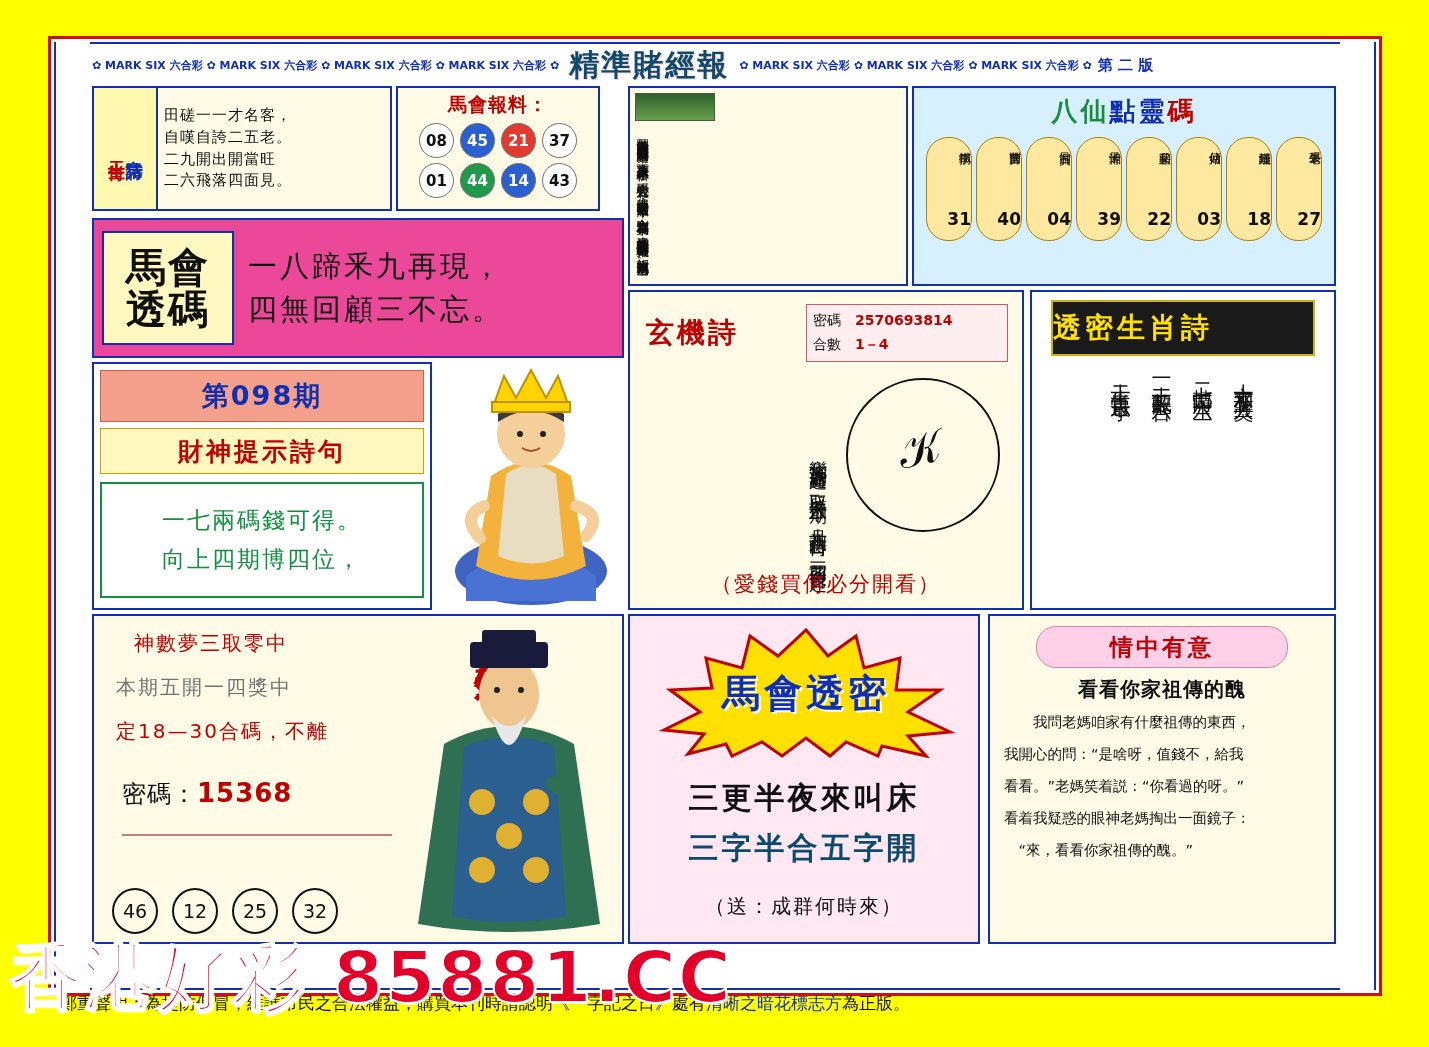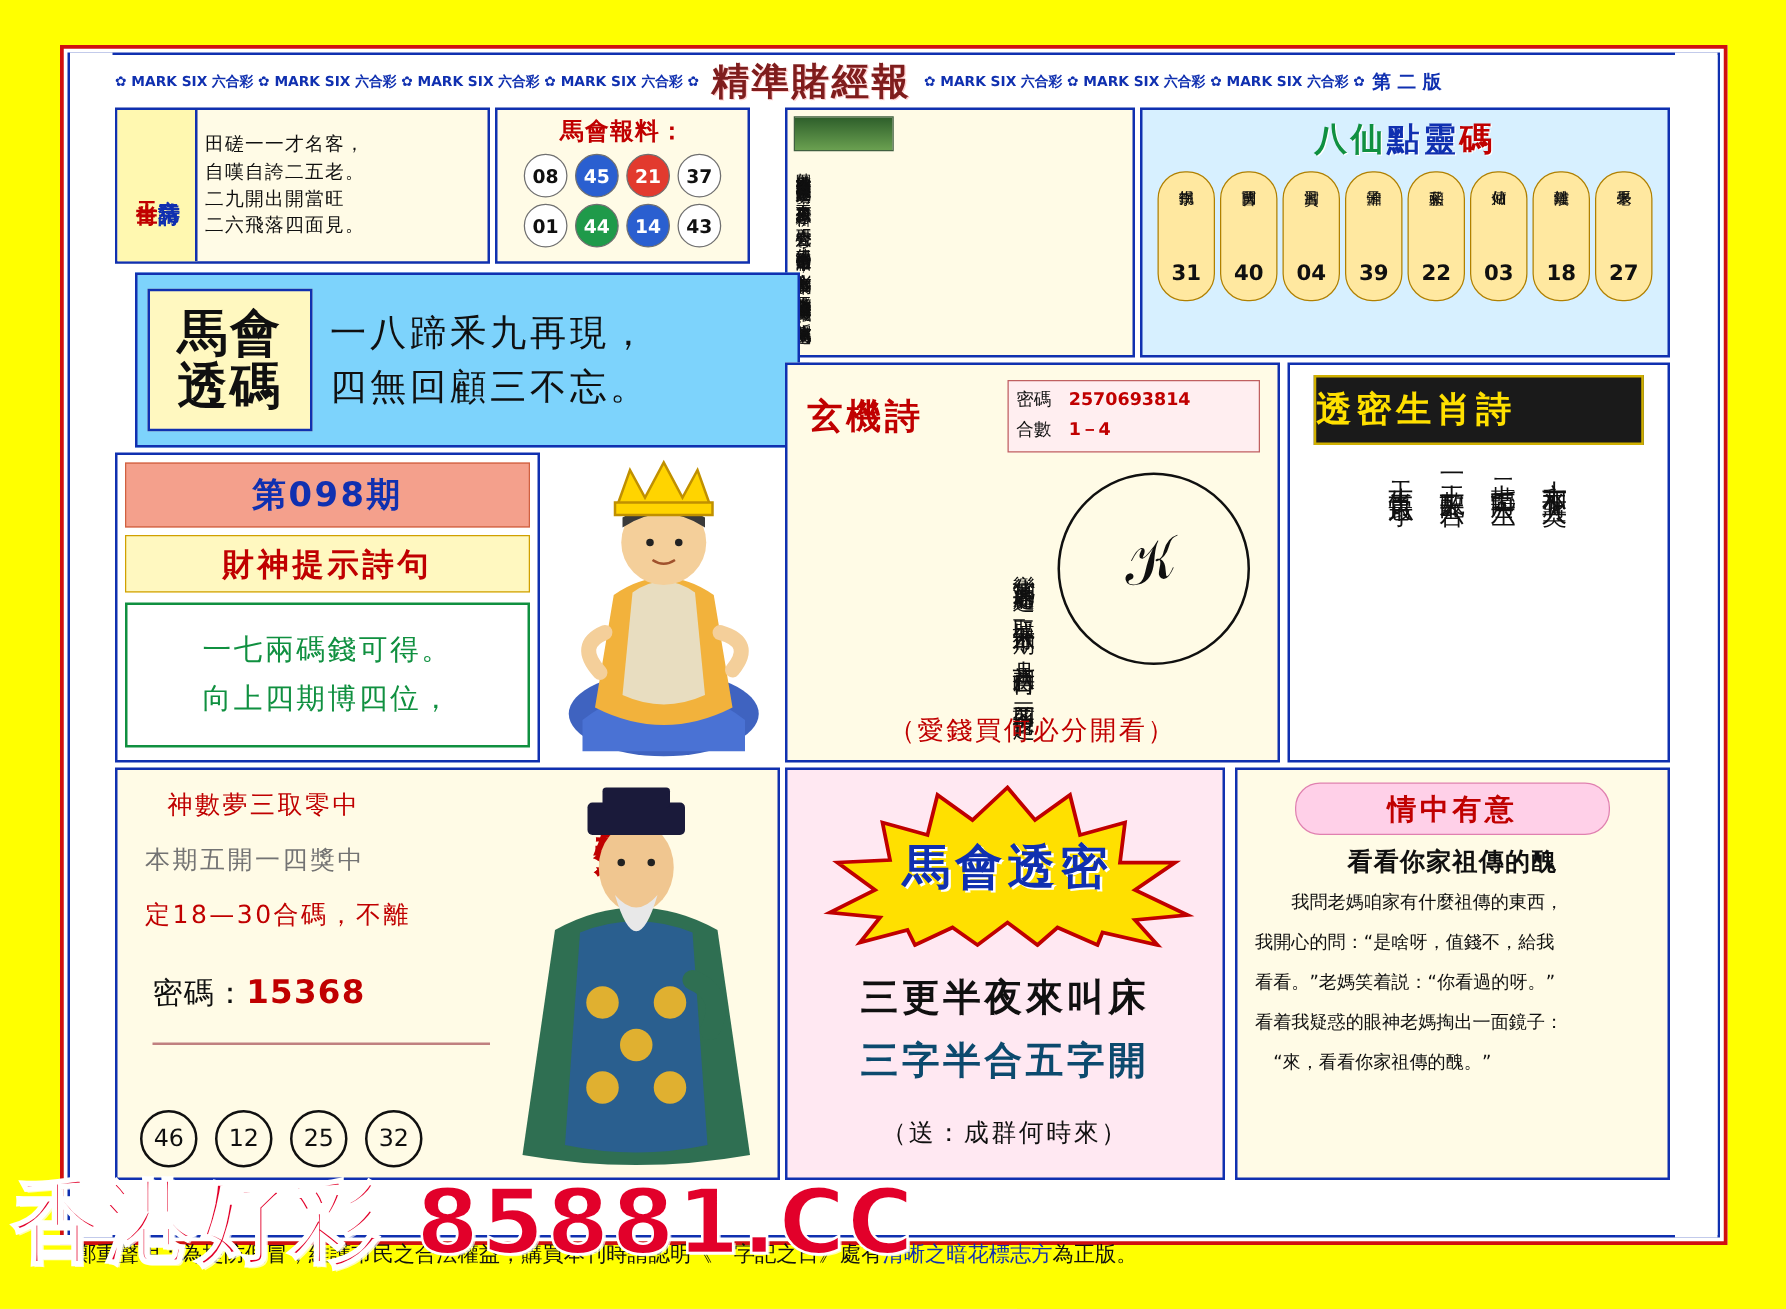--- a/index.html
+++ b/index.html
@@ -39,21 +39,21 @@
     position:absolute;left:92px;top:46px;width:1246px;height:38px;
     display:flex;align-items:center;
     background:#ffffff;
   }
   .marquee{
     font-size:11px;color:#1030b0;font-weight:bold;white-space:nowrap;
     letter-spacing:0px;
   }
   .main-title{
     font-family:"DejaVu Sans","Liberation Sans",sans-serif;
-    font-size:30px;font-weight:bold;color:#7f1d1d;
+    font-size:30px;font-weight:bold;color:#0c4a6e;
     letter-spacing:2px;
     padding:0 10px;
     text-shadow:1px 1px 0 #ffd0d0;
   }
   .edition{
     font-size:15px;color:#1030b0;font-weight:bold;margin-left:6px;
   }
   
   .box{position:absolute;box-sizing:border-box;}
   
@@ -131,35 +131,35 @@
     text-shadow:1px 1px 0 #ffffff;
   }
   #baxian-box .hd .gr{color:#109040;}
   #baxian-box .hd .rd{color:#c00000;}
   .imm-row{
     display:flex;justify-content:center;gap:4px;margin-top:8px;
   }
   .imm{
     width:46px;height:104px;border:1px solid #b08000;
     border-radius:22px;background:#ffe8a0;
-    display:flex;flex-direction:column;align-items:center;
+    display:flex;flex-direction:column;align-items:flex-end;
     padding-top:5px;box-sizing:border-box;
   }
   .imm .nm{
     writing-mode:vertical-rl;text-orientation:upright;
     font-size:12px;color:#101010;line-height:1.05;height:64px;
   }
   .imm .nu{
     margin-top:2px;font-size:17px;font-weight:bold;color:#101010;
   }
   
   #matou-box{
     left:92px;top:218px;width:532px;height:140px;
-    border:2px solid #1030b0;background:#7dd3fc;
-    display:flex;align-items:center;margin-left:16px;
+    border:2px solid #1030b0;background:#ec4899;
+    display:flex;align-items:center;
   }
   #matou-box .tag{
     width:128px;height:110px;margin-left:8px;
     border:2px solid #1030b0;background:#fff8c0;
     display:flex;align-items:center;justify-content:center;
     font-size:40px;font-weight:bold;color:#101010;line-height:1.05;
     letter-spacing:2px;
   }
   #matou-box .tag span{display:block;}
   #matou-box .lines{

